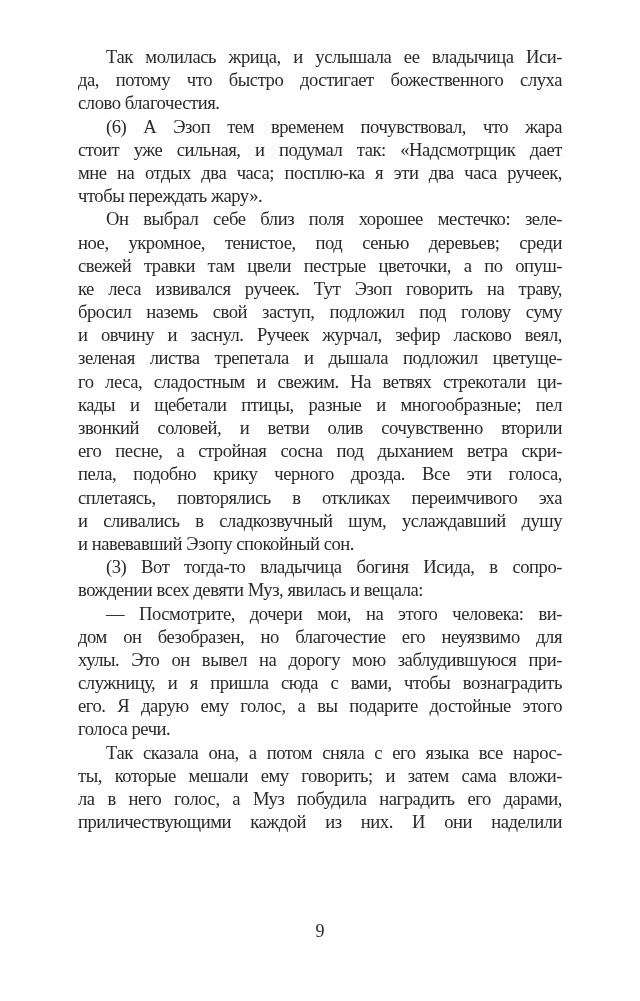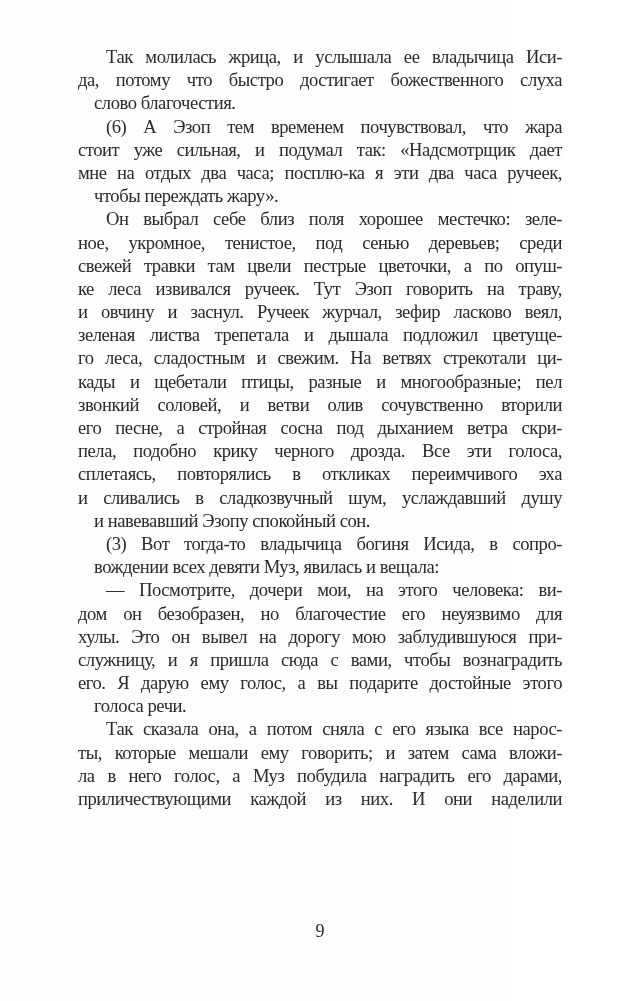--- a/index.html
+++ b/index.html
@@ -38,21 +38,20 @@
       text-align-last: justify;
       letter-spacing: -0.45px;
       font-family: "Liberation Serif", "DejaVu Serif", serif;
       font-size: 18.6px;
     }
     .line.indent {
       padding-left: 28px;
     }
     .line.last {
       text-align-last: left;
-      margin-left: 16px;
     }
     .page-number {
       position: absolute;
       left: 0;
       width: 640px;
       top: 921px;
       text-align: center;
       font-family: "Liberation Serif", "DejaVu Serif", serif;
       font-size: 18px;
       color: #2a2a2a;
@@ -67,20 +66,21 @@
       <div class="line">да, потому что быстро достигает божественного слуха</div>
       <div class="line last">слово благочестия.</div>
       <div class="line indent">(6) А Эзоп тем временем почувствовал, что жара</div>
       <div class="line">стоит уже сильная, и подумал так: «Надсмотрщик дает</div>
       <div class="line">мне на отдых два часа; посплю-ка я эти два часа ручеек,</div>
       <div class="line last">чтобы переждать жару».</div>
       <div class="line indent">Он выбрал себе близ поля хорошее местечко: зеле-</div>
       <div class="line">ное, укромное, тенистое, под сенью деревьев; среди</div>
       <div class="line">свежей травки там цвели пестрые цветочки, а по опуш-</div>
       <div class="line">ке леса извивался ручеек. Тут Эзоп говорить на траву,</div>
+      <div class="line">бросил наземь свой заступ, подложил под голову суму</div>
       <div class="line">и овчину и заснул. Ручеек журчал, зефир ласково веял,</div>
       <div class="line">зеленая листва трепетала и дышала подложил цветуще-</div>
       <div class="line">го леса, сладостным и свежим. На ветвях стрекотали ци-</div>
       <div class="line">кады и щебетали птицы, разные и многообразные; пел</div>
       <div class="line">звонкий соловей, и ветви олив сочувственно вторили</div>
       <div class="line">его песне, а стройная сосна под дыханием ветра скри-</div>
       <div class="line">пела, подобно крику черного дрозда. Все эти голоса,</div>
       <div class="line">сплетаясь, повторялись в откликах переимчивого эха</div>
       <div class="line">и сливались в сладкозвучный шум, услаждавший душу</div>
       <div class="line last">и навевавший Эзопу спокойный сон.</div>

